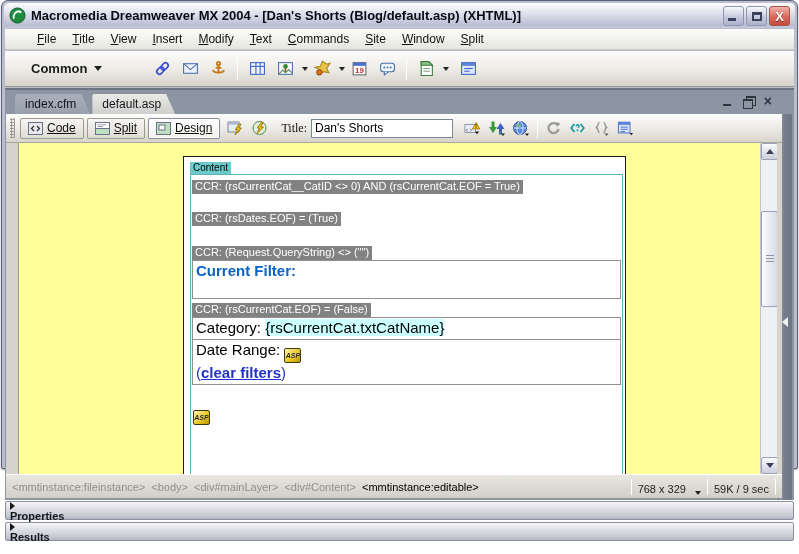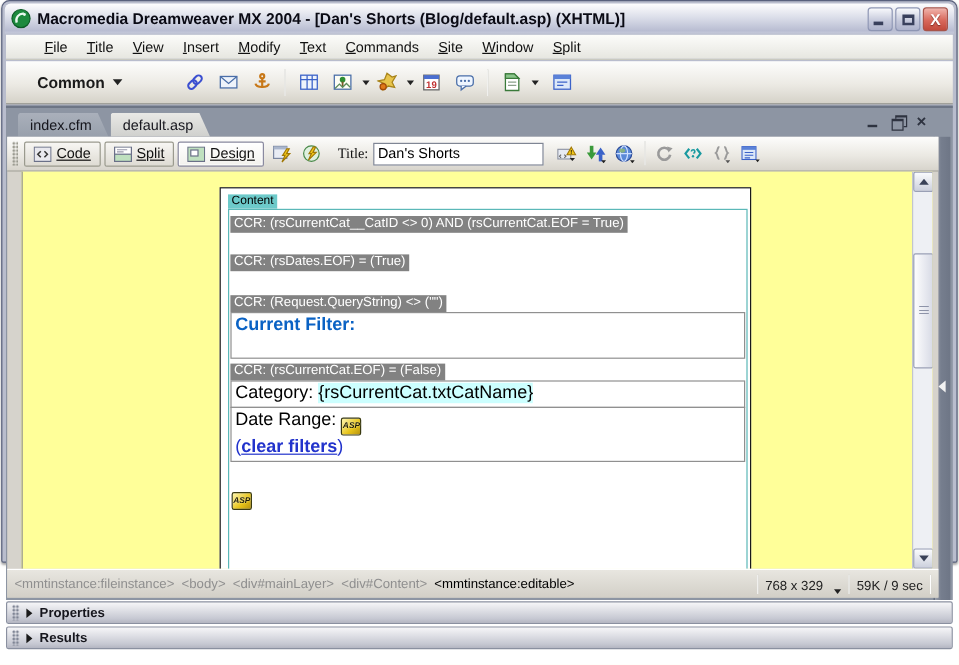--- a/index.html
+++ b/index.html
@@ -97,21 +97,21 @@
       background:repeating-linear-gradient(#8d93a8 0 1px, transparent 1px 3px); }
   
   .tagbar { position:absolute; left:0; bottom:0; width:100%; height:24px; background:linear-gradient(#e8e6e0,#d2cfc7); border-top:1px solid #fff; display:flex; align-items:center; font-size:11px; padding:0 6px; }
   .tag-dim { color:#8f8f8f; margin-right:6px; white-space:nowrap; }
   .tag-cur { color:#000; margin-right:6px; white-space:nowrap; }
   .status-right { margin-left:auto; display:flex; align-items:flex-end; gap:6px; font-size:11px; color:#222; }
   .ssep { width:1px; height:16px; background:#a9a99f; border-right:1px solid #fff; }
   
   .panelbar { position:absolute; left:3px; right:3px; height:19px;
       background:linear-gradient(#f6f6f8,#c6c8d2 80%,#b4b6c2); border:1px solid #8a90a0; border-radius:2px;
-      display:flex; align-items:center; padding:0 4px; }
+      display:flex; padding:0 4px;flex-direction:column; }
   .panelbar .grip { width:6px; height:13px; margin-right:6px;
       background-image:radial-gradient(#7e8494 1px, transparent 1.3px); background-size:3px 3px; }
   .ptri { width:0; height:0; border-top:4px solid transparent; border-bottom:4px solid transparent; border-left:5px solid #1a1a1a; margin-right:6px; }
   .plabel { font-size:11px; font-weight:bold; color:#15151c; }
 </style>
 </head>
 <body>
 
 <div class="win">
 

